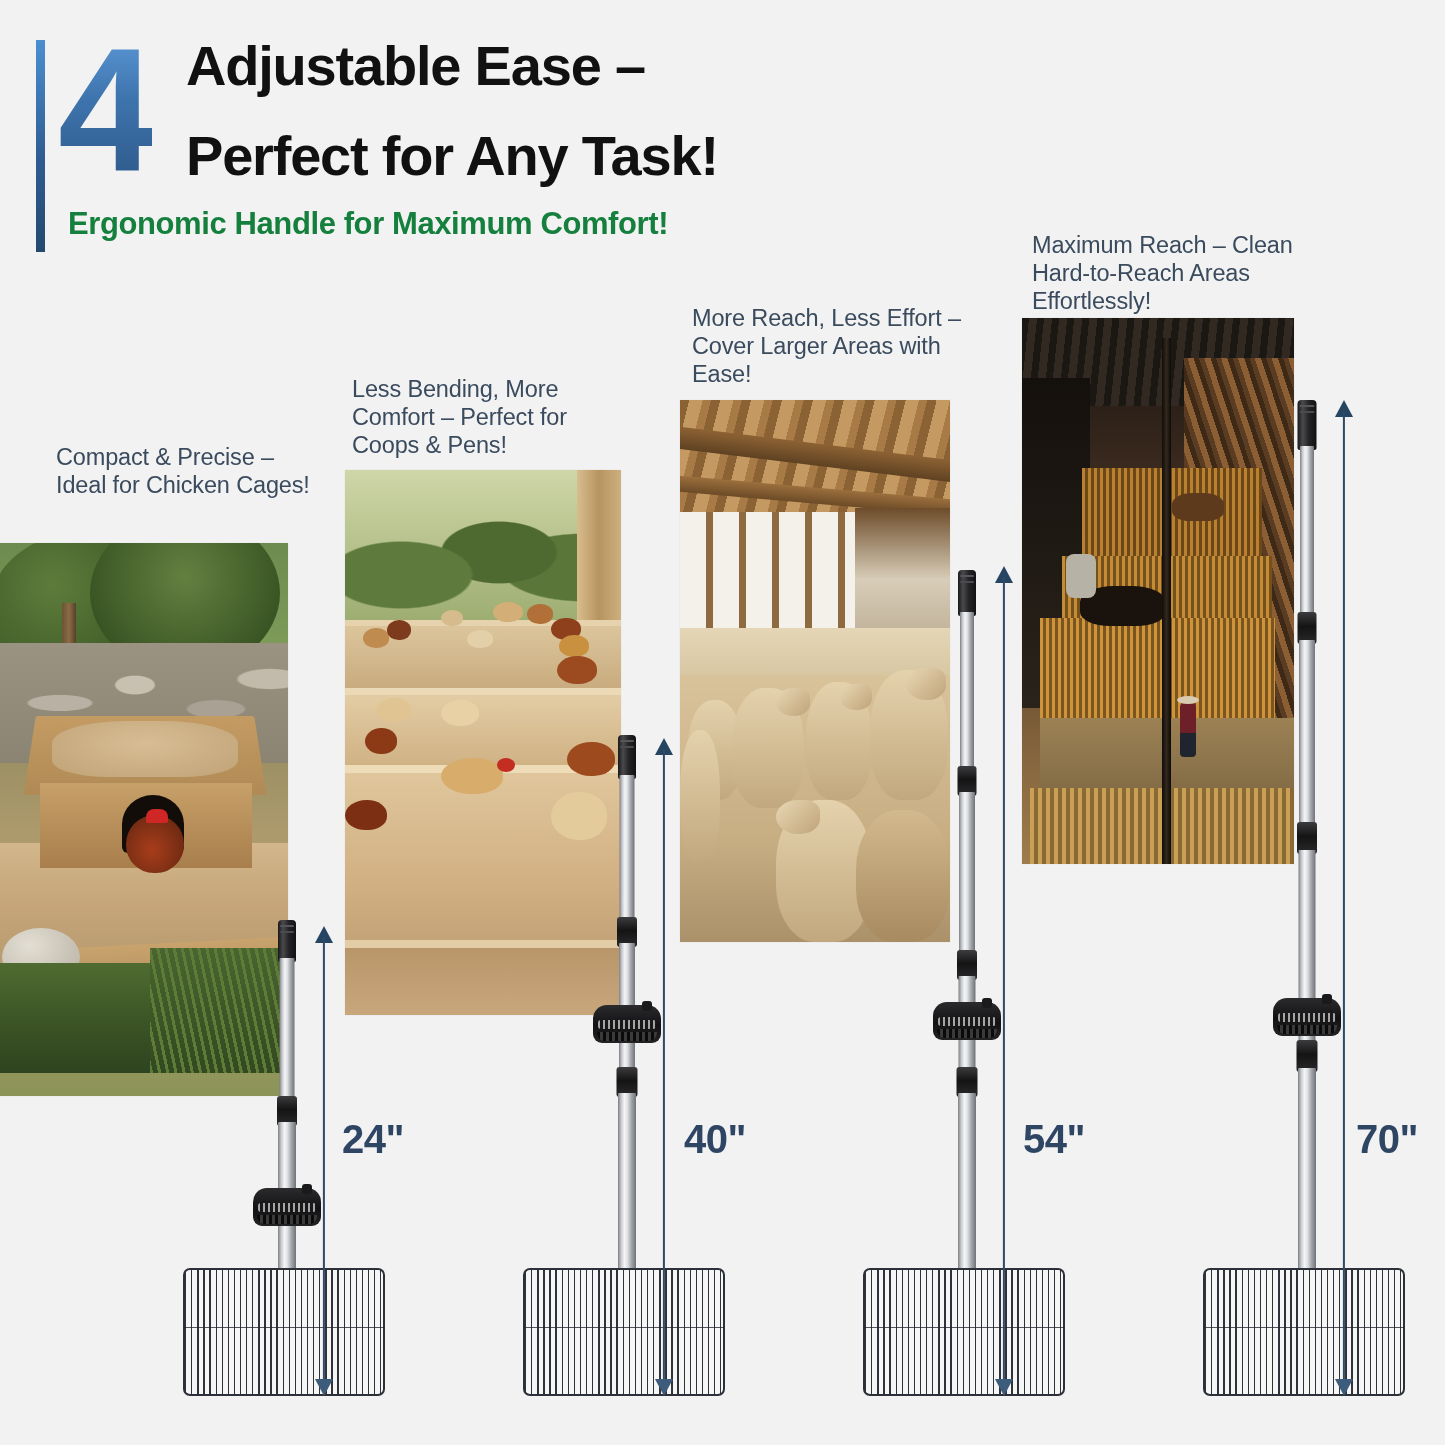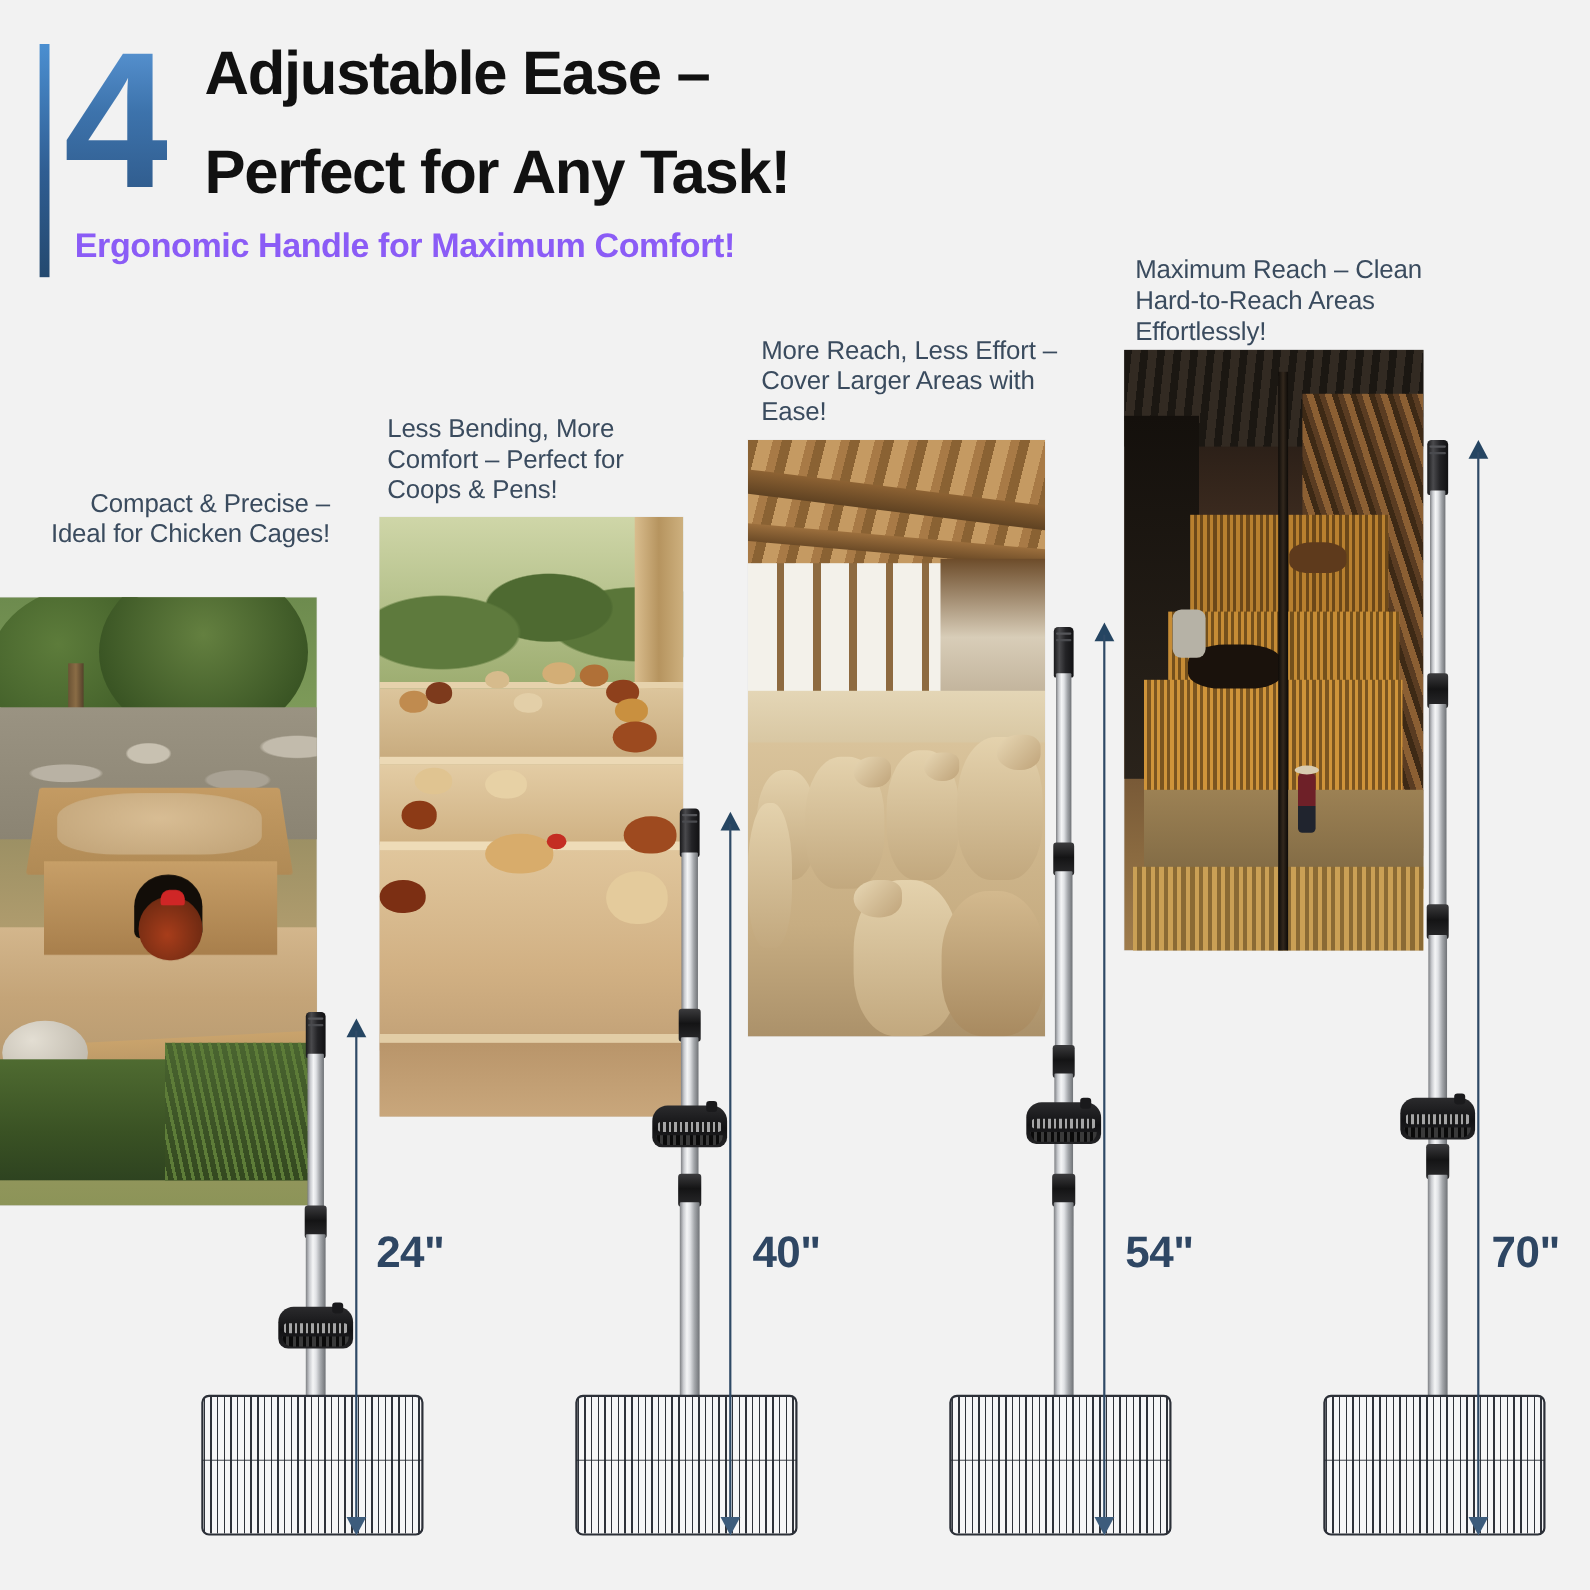--- a/index.html
+++ b/index.html
@@ -56,21 +56,21 @@
     color: #111111;
     letter-spacing: -1.2px;
   }
   .headline .l2 { display: block; margin-top: 27px; }
 
   .subhead {
     position: absolute;
     left: 68px; top: 206px;
     font-size: 31px;
     font-weight: 700;
-    color: #8b5cf6;
+    color: #15803d;
     letter-spacing: -0.4px;
   }
 
   
   .caption {
     position: absolute;
     color: #3a4b5e;
     font-size: 23.5px;
     line-height: 1.2;
     font-weight: 400;
@@ -286,21 +286,21 @@
   <div class="header">
     <div class="accent-bar"></div>
     <div class="big-number">4</div>
     <div class="headline">
       <span class="l1">Adjustable Ease –</span>
       <span class="l2">Perfect for Any Task!</span>
     </div>
     <div class="subhead">Ergonomic Handle for Maximum Comfort!</div>
   </div>
 
-  <div class="caption" style="left:28px; top:443px; width:272px;text-align:right;">Compact &amp; Precise – Ideal for Chicken Cages!</div>
+  <div class="caption" style="left:56px; top:443px; width:272px;">Compact &amp; Precise – Ideal for Chicken Cages!</div>
 
   <div class="caption" style="left:352px; top:375px; width:276px;">Less Bending, More Comfort – Perfect for Coops &amp; Pens!</div>
 
   <div class="caption" style="left:692px; top:304px; width:272px;">More Reach, Less Effort – Cover Larger Areas with Ease!</div>
 
   <div class="caption" style="left:1032px; top:231px; width:278px;">Maximum Reach – Clean Hard-to-Reach Areas Effortlessly!</div>
 
   <div class="photo" style="left:0px; top:543px; width:288px; height:553px;">
     <div class="p1-sky"></div>
     <div class="p1-tree"></div>

